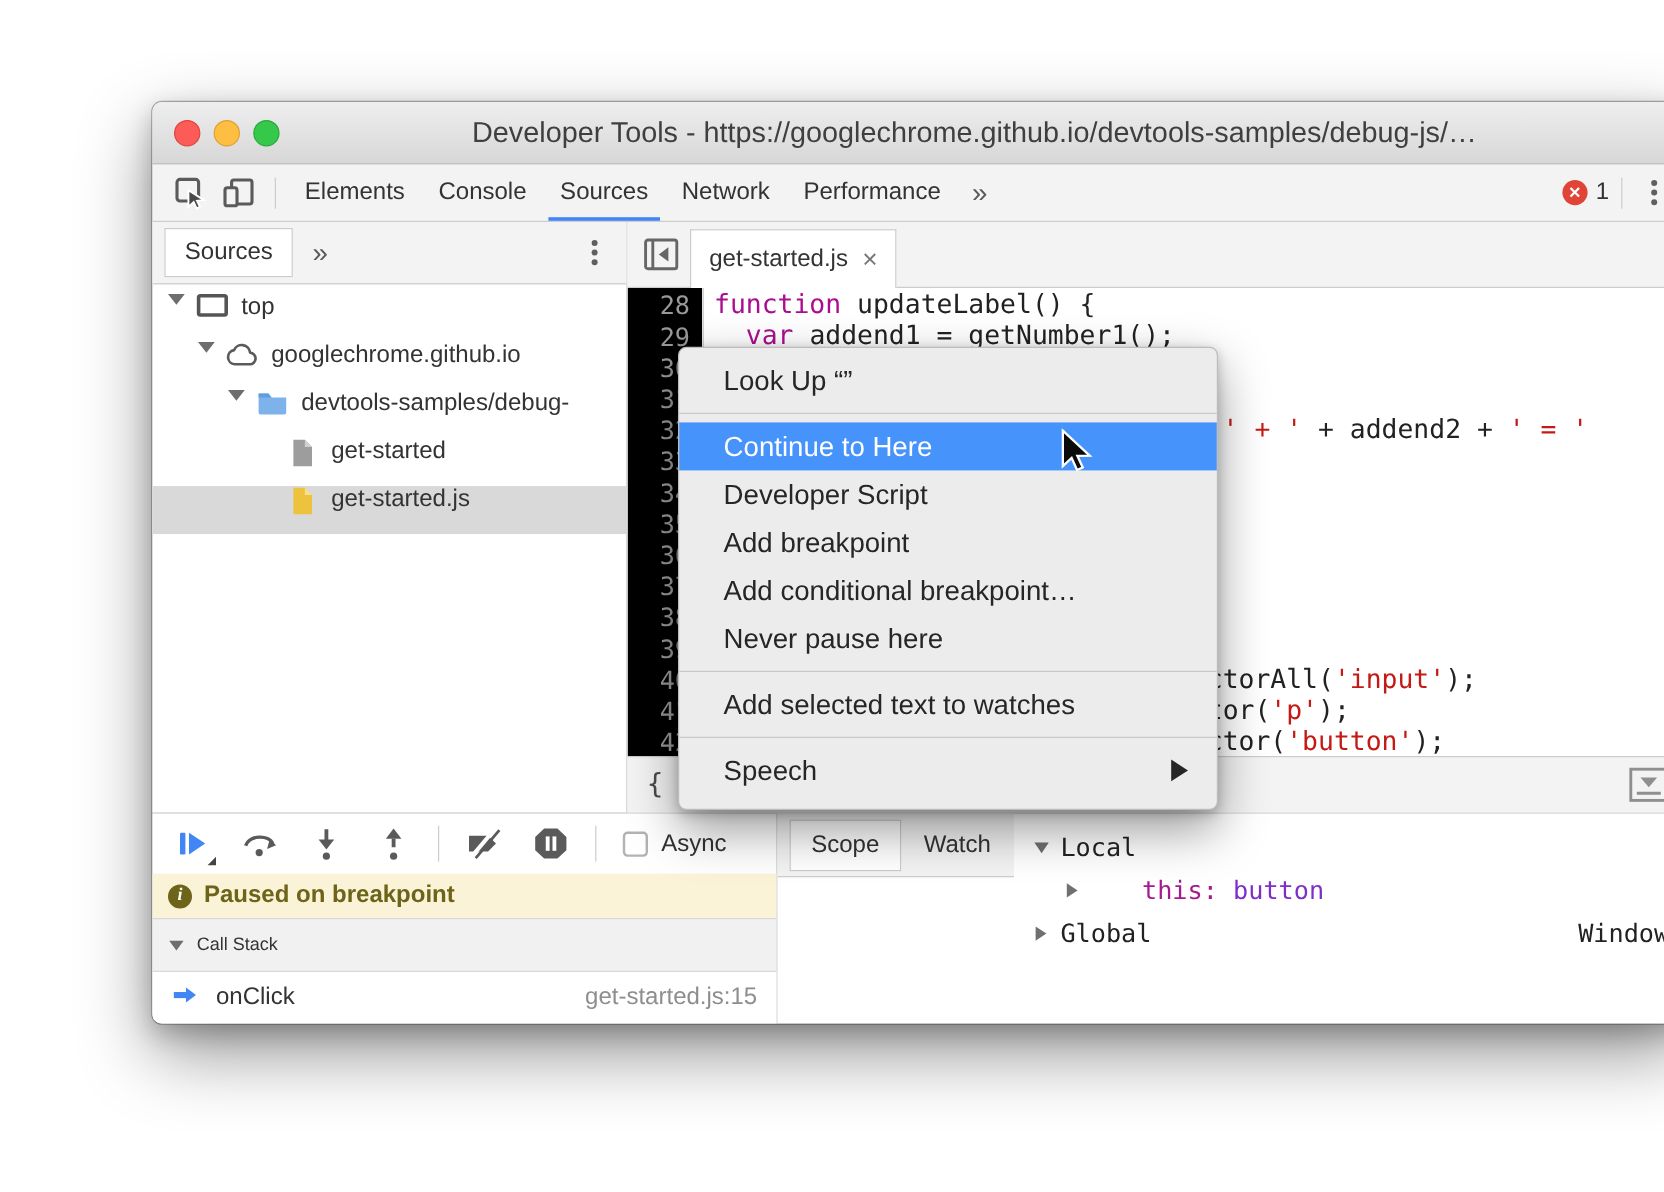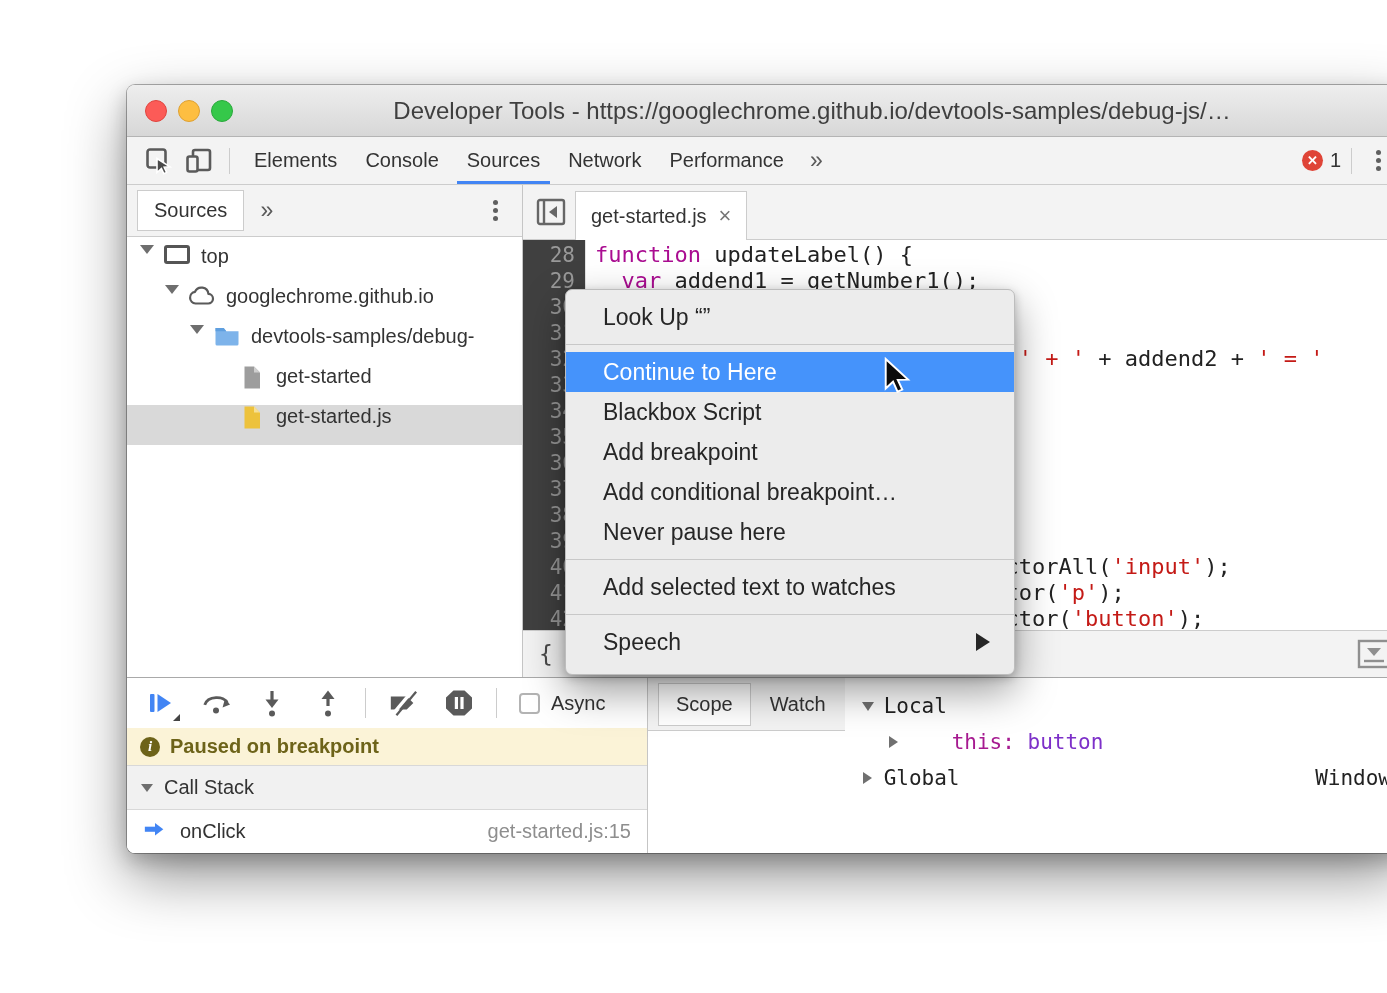--- a/index.html
+++ b/index.html
@@ -57,21 +57,21 @@
   
   .editor { flex:1; display:flex; flex-direction:column; background:#fff; min-width:0; }
   .editor-tabbar { height:55px; background:#f3f3f3; border-bottom:1px solid #ccc; position:relative; }
   .navicon { position:absolute; left:12px; top:11px; }
   .file-tab { position:absolute; left:52px; top:6px; height:49px; display:flex; align-items:center;
     padding:0 15px; background:#fff; border:1px solid #ccc; border-bottom:none;
     font-size:20px; color:#333; gap:12px; }
   .closex { color:#767676; font-size:22px; line-height:1; }
 
   .code { flex:1; display:flex; overflow:hidden; position:relative; }
-  .gutter { width:63px; background:#404040; border-right:1px solid #e3e3e3; padding-top:2px; text-align:right; flex:none; }
+  .gutter { width:63px; background:#000000; border-right:1px solid #e3e3e3; padding-top:2px; text-align:right; flex:none; }
   .gutter div { height:26px; line-height:26px; font-family:"DejaVu Sans Mono",monospace;
     font-size:21px; color:#999; padding-right:10px; }
   .codelines { flex:1; padding-top:2px; min-width:0; }
   .cl { height:26px; line-height:26px; font-family:"DejaVu Sans Mono",monospace;
     font-size:22px; color:#222; padding-left:9px; white-space:pre; }
   .seg-kw { color:#aa0d91; }
   .seg-str { color:#c41a16; }
   .scrolltrack { width:13px; background:#f1f1f1; border-left:1px solid #e0e0e0; flex:none; }
 
   .editor-statusbar { height:47px; background:#f3f3f3; border-top:1px solid #ccc;
@@ -90,21 +90,21 @@
   .checkbox { width:21px; height:21px; border:2px solid #b3b3b3; border-radius:4px; background:#fff; margin-right:11px; flex:none; }
   .async-label { font-size:20px; color:#333; }
 
   .banner { height:37px; background:#fbf3d7; display:flex; align-items:center; padding:0 13px; gap:10px; }
   .info { width:20px; height:20px; border-radius:50%; background:#6d6319; color:#fff; flex:none;
     font-family:"Liberation Serif",serif; font-style:italic; font-weight:bold; font-size:15px;
     display:flex; align-items:center; justify-content:center; }
   .banner .text { font-size:20px; font-weight:bold; color:#6d6319; }
 
   .cs-header { height:45px; background:#f1f1f1; border-top:1px solid #d8d8d8; border-bottom:1px solid #d8d8d8;
-    display:flex; align-items:center; padding:0 14px; font-size:20px; color:#333; gap:11px; }
+    display:flex; align-items:center; padding:0 14px; font-size:15px; color:#333; gap:11px; }
   .cs-header .tri-d { border-left-width:6px; border-right-width:6px; border-top-width:8px; }
   .cs-row { height:43px; display:flex; align-items:center; padding:0 16px; font-size:20px; color:#333; background:#fff; gap:13px; }
   .cs-loc { margin-left:auto; color:#8e8e8e; }
 
   .dbg-right { flex:1; display:flex; background:#fff; min-width:0; }
   .scope-tabs { height:53px; background:#f3f3f3; border-bottom:1px solid #ccc; display:flex; align-items:center; padding-left:10px; }
   .scope-tab { background:#fff; border:1px solid #ccc; padding:9px 17px; font-size:20px; color:#333; }
   .watch-tab { font-size:20px; color:#333; padding:0 19px; }
   .scope-body { flex:1; font-family:"DejaVu Sans Mono",monospace; font-size:21px; color:#222; padding-top:10px; }
   .srow { height:36px; display:flex; align-items:center; padding:0 16px; white-space:pre; }
@@ -395,21 +395,21 @@
 
   <div class="ctx-menu">
       <div class="mitem">
         <span>Look Up “”</span>
       </div>
       <div class="msep"></div>
       <div class="mitem hl">
         <span>Continue to Here</span>
       </div>
       <div class="mitem">
-        <span>Blackbox Script</span>
+        <span>Developer Script</span>
       </div>
       <div class="mitem">
         <span>Add breakpoint</span>
       </div>
       <div class="mitem">
         <span>Add conditional breakpoint…</span>
       </div>
       <div class="mitem">
         <span>Never pause here</span>
       </div>

